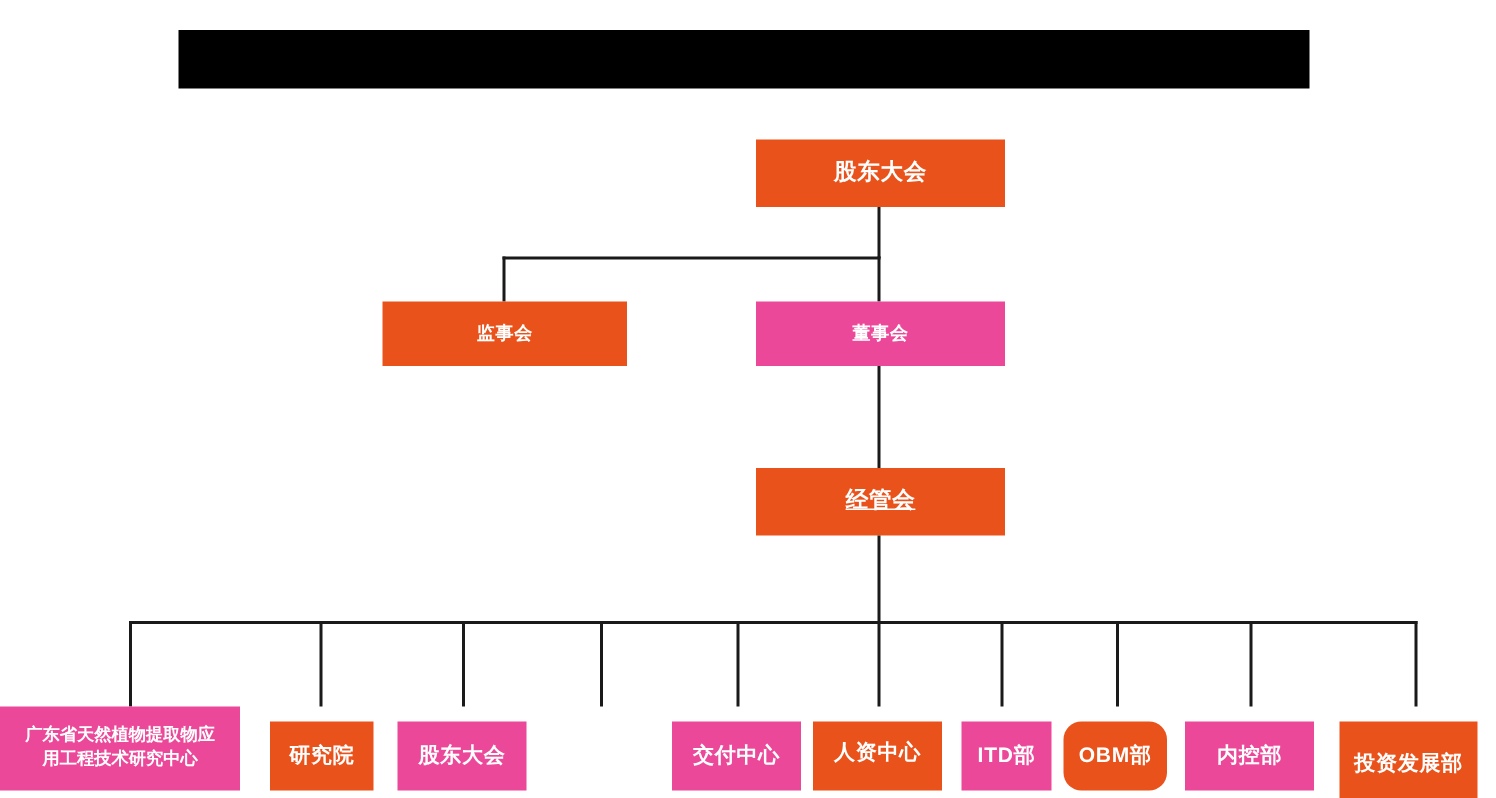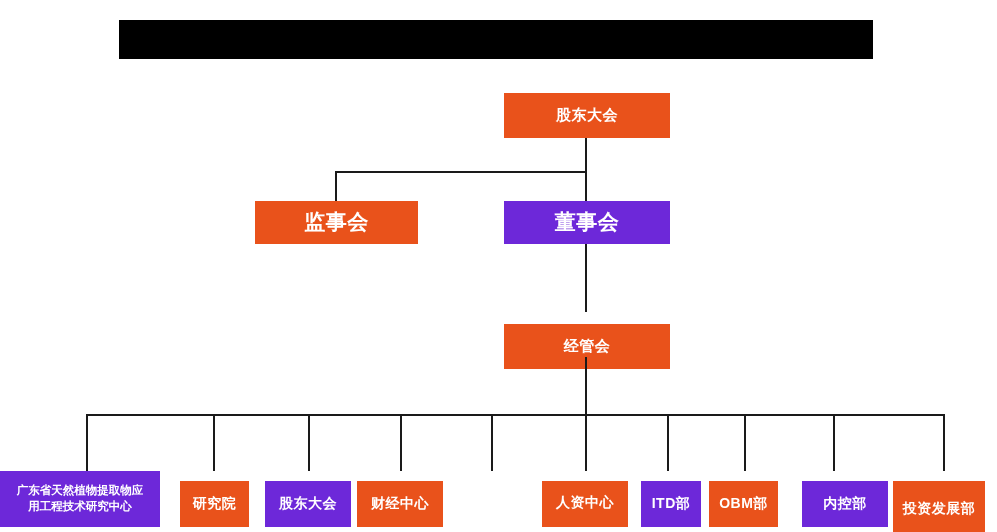--- a/index.html
+++ b/index.html
@@ -36,24 +36,24 @@
     align-items: center;
     justify-content: center;
     text-align: center;
     color: #ffffff;
     font-weight: bold;
     line-height: 1.25;
     letter-spacing: 0.5px;
     user-select: none;
   }
   .node.dark  { background: #E9521B; }
-  .node.light { background: #6d28d9; }
+  .node.light { background: #ec4899; }
 
   .node.lvl-top   { font-size: 15px; }
-  .node.lvl-two   { font-size: 21px; }
+  .node.lvl-two   { font-size: 12px; }
   .node.lvl-three { font-size: 15px; }
   .node.dept      { font-size: 14px; }
   .node.dept.small { font-size: 11.5px; letter-spacing: 0; line-height: 1.35; }
 
   
   .line {
     position: absolute;
     background: #1a1a1a;
   }
   .line.v { width: 2px; }
@@ -75,21 +75,21 @@
   <div class="line v" style="left:335px; top:171px; height:30px;"></div>
 
   <div class="line v" style="left:585px; top:171px; height:30px;"></div>
 
   <div class="node dark lvl-two" style="left:255px; top:201px; width:163px; height:43px;">监事会</div>
 
   <div class="node light lvl-two" style="left:504px; top:201px; width:166px; height:43px;">董事会</div>
 
   <div class="line v" style="left:585px; top:244px; height:68px;"></div>
 
-  <div class="node dark lvl-three" style="left:504px; top:324px; width:166px; height:45px;">经管会</div>
+  <div class="node dark lvl-three" style="left:504px; top:312px; width:166px; height:45px;text-decoration:underline;">经管会</div>
 
   <div class="line v" style="left:585px; top:357px; height:59px;"></div>
 
   <div class="line h" style="left:86px; top:414px; width:859px;"></div>
 
   <div class="line v" style="left:86px;  top:414px; height:57px;"></div>
   <div class="line v" style="left:213px; top:414px; height:57px;"></div>
   <div class="line v" style="left:308px; top:414px; height:57px;"></div>
   <div class="line v" style="left:400px; top:414px; height:57px;"></div>
   <div class="line v" style="left:491px; top:414px; height:57px;"></div>
@@ -101,26 +101,26 @@
 
   <div class="node dark dept" style="left:180px; top:481px; width:69px; height:46px;">研究院</div>
 
   <div class="node light dept small" style="left:0px; top:471px; width:160px; height:56px; flex-direction:column;">
     <span>广东省天然植物提取物应</span>
     <span>用工程技术研究中心</span>
   </div>
 
   <div class="node light dept" style="left:265px; top:481px; width:86px; height:46px;">股东大会</div>
 
-  <div class="node dark dept" style="left:357px; top:481px; width:86px; height:46px;">财经中心</div>
 
+  <div class="node light dept" style="left:448px; top:481px; width:86px; height:46px;">交付中心</div>
 
   <div class="node dark dept" style="left:542px; top:481px; width:86px; height:46px;font-family:Liberation Mono, monospace;">人资中心</div>
 
   <div class="node light dept" style="left:641px; top:481px; width:60px; height:46px;">ITD部</div>
 
-  <div class="node dark dept" style="left:709px; top:481px; width:69px; height:46px;">OBM部</div>
+  <div class="node dark dept" style="left:709px; top:481px; width:69px; height:46px;border-radius:12px;">OBM部</div>
 
-  <div class="node light dept" style="left:790px; top:481px; width:86px; height:46px;margin-left:12px;">内控部</div>
+  <div class="node light dept" style="left:790px; top:481px; width:86px; height:46px;">内控部</div>
 
   <div class="node dark dept" style="left:893px; top:481px; width:92px; height:56px;">投资发展部</div>
 
 </div>
 
 </body></html>

